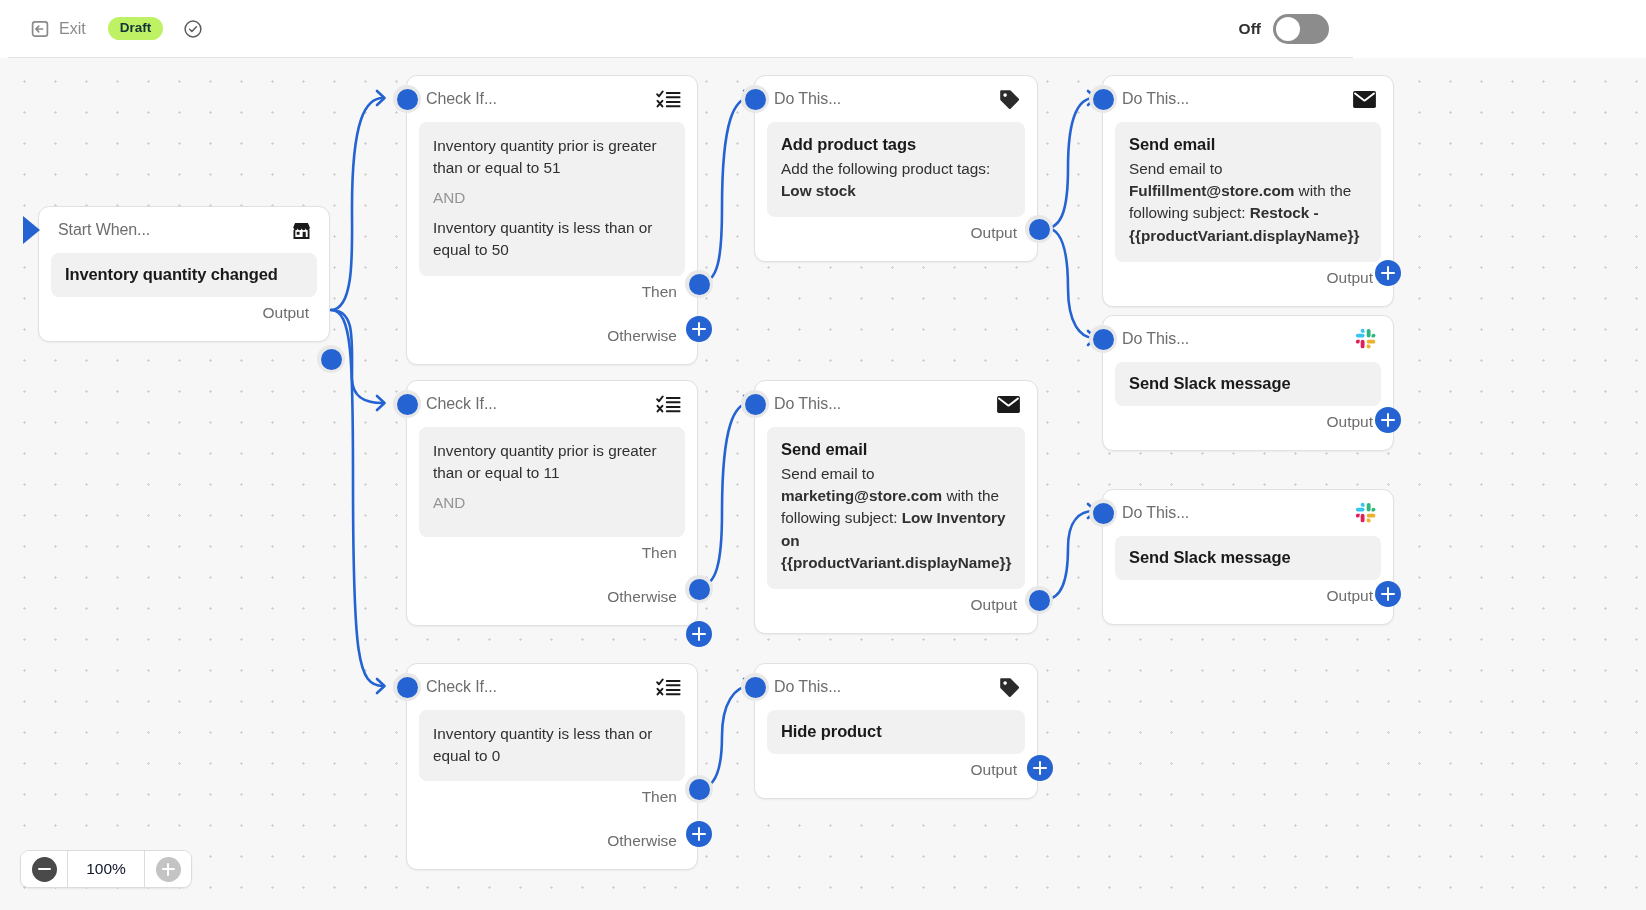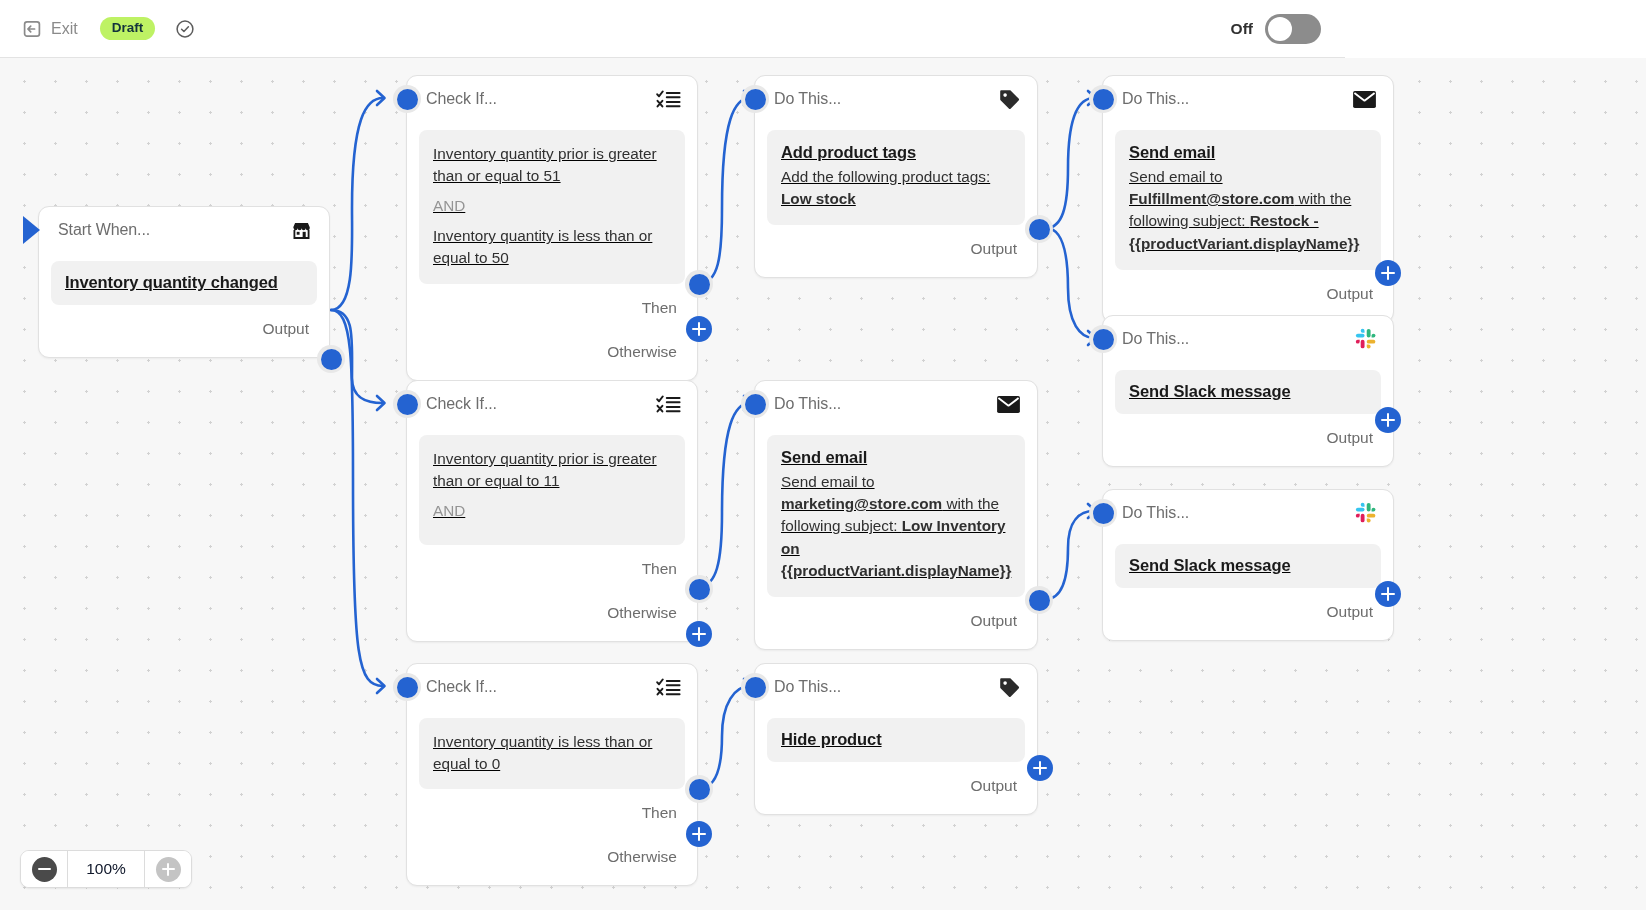--- a/index.html
+++ b/index.html
@@ -5,21 +5,21 @@
   * { box-sizing: border-box; margin: 0; padding: 0; }
   html, body {
     width: 1646px; height: 910px;
     font-family: "Liberation Sans", sans-serif;
     background: #ffffff;
     overflow: hidden;
   }
 
   
   #topbar {
-    position: absolute; left: 0; top: 0;
+    position: absolute; left: 8px; top: 0;
     width: 1345px; height: 58px;
     background: #ffffff;
     border-bottom: 1px solid #e3e3e3;
     display: flex; align-items: center;
     z-index: 50;
   }
   .exit-group {
     display: flex; align-items: center; gap: 9px;
     margin-left: 22px; cursor: pointer;
   }
@@ -80,25 +80,24 @@
     height: 46px;
     display: flex; align-items: center;
     padding: 0 16px 0 19px;
   }
   .node-head .ttl {
     font-size: 16px; color: #6d6d6d; letter-spacing: -0.1px;
   }
   .node-head .hicon { margin-left: auto; display: flex; align-items: center; }
 
   .node-body {
-    margin: 8px 12px;
+    margin: 0 12px;
     background: #f1f1f1;
     border-radius: 8px;
     padding: 13px 14px 15px;
-    text-decoration: underline;
   }
   .node-body.tight { padding: 12px 14px 13px; }
 
   .cond { font-size: 15.3px; color: #303030; line-height: 1.42; }
   .cond-and { font-size: 15.3px; color: #949494; margin: 11px 0 10px; }
   .act-title { font-size: 16.5px; font-weight: 700; color: #1a1a1a; letter-spacing: -0.1px; }
   .act-desc { font-size: 15.3px; color: #303030; line-height: 1.45; margin-top: 4px; }
   .act-desc b { font-weight: 700; }
 
   .port-row {

